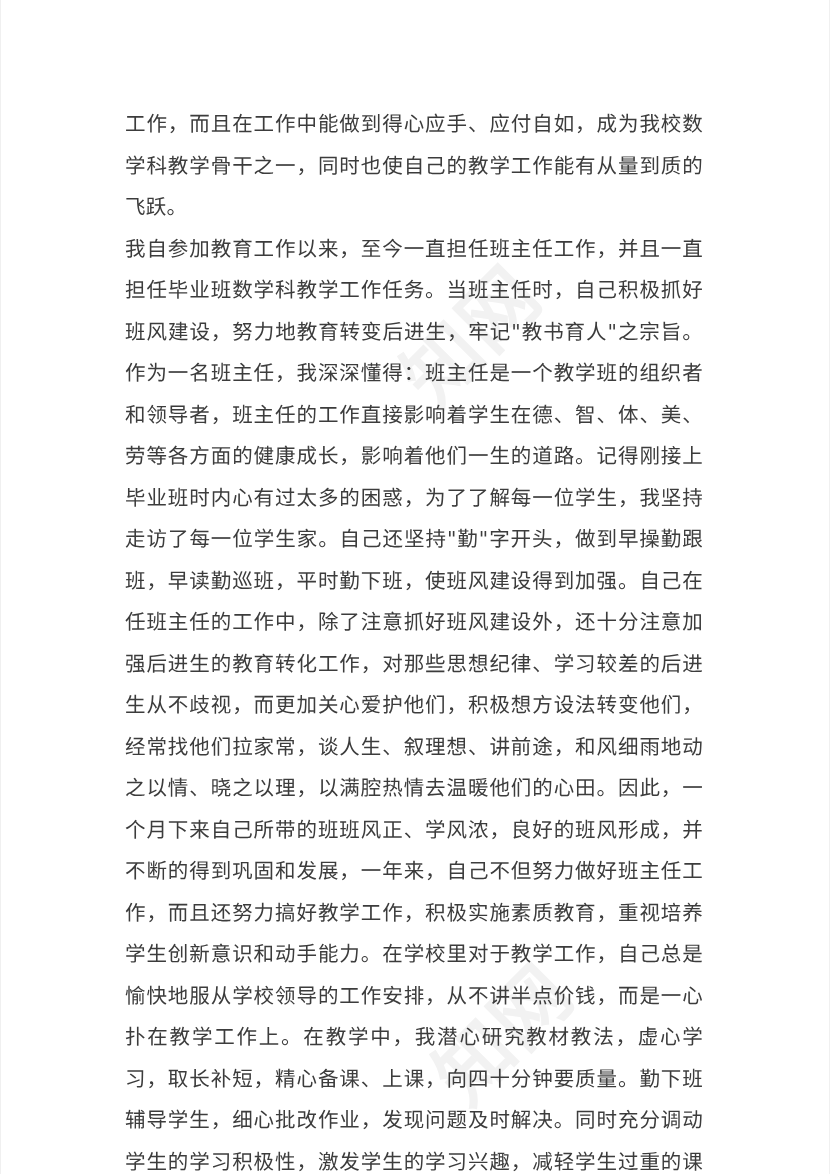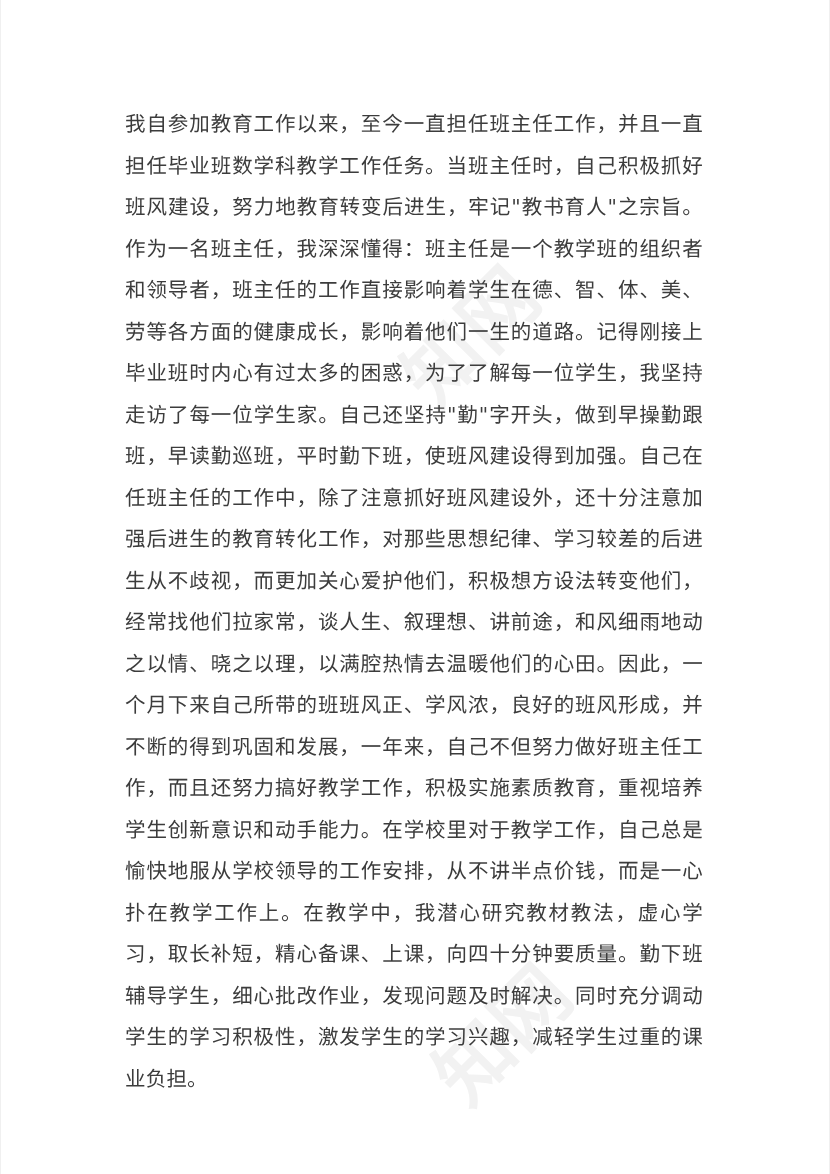--- a/index.html
+++ b/index.html
@@ -89,19 +89,20 @@
 <body>
 
 <div class="page">
 
   <div class="watermark watermark-upper">知网</div>
 
   <div class="watermark watermark-lower">知网</div>
 
   <div class="content">
 
+    <p class="para">工作，而且在工作中能做到得心应手、应付自如，成为我校数学科教学骨干之一，同时也使自己的教学工作能有从量到质的飞跃。</p>
 
 
     <p class="para">我自参加教育工作以来，至今一直担任班主任工作，并且一直担任毕业班数学科教学工作任务。当班主任时，自己积极抓好班风建设，努力地教育转变后进生，牢记"教书育人"之宗旨。作为一名班主任，我深深懂得：班主任是一个教学班的组织者和领导者，班主任的工作直接影响着学生在德、智、体、美、劳等各方面的健康成长，影响着他们一生的道路。记得刚接上毕业班时内心有过太多的困惑，为了了解每一位学生，我坚持走访了每一位学生家。自己还坚持"勤"字开头，做到早操勤跟班，早读勤巡班，平时勤下班，使班风建设得到加强。自己在任班主任的工作中，除了注意抓好班风建设外，还十分注意加强后进生的教育转化工作，对那些思想纪律、学习较差的后进生从不歧视，而更加关心爱护他们，积极想方设法转变他们，经常找他们拉家常，谈人生、叙理想、讲前途，和风细雨地动之以情、晓之以理，以满腔热情去温暖他们的心田。因此，一个月下来自己所带的班班风正、学风浓，良好的班风形成，并不断的得到巩固和发展，一年来，自己不但努力做好班主任工作，而且还努力搞好教学工作，积极实施素质教育，重视培养学生创新意识和动手能力。在学校里对于教学工作，自己总是愉快地服从学校领导的工作安排，从不讲半点价钱，而是一心扑在教学工作上。在教学中，我潜心研究教材教法，虚心学习，取长补短，精心备课、上课，向四十分钟要质量。勤下班辅导学生，细心批改作业，发现问题及时解决。同时充分调动学生的学习积极性，激发学生的学习兴趣，减轻学生过重的课业负担。</p>
 
   </div>
 
 </div>
 
 </body></html>

